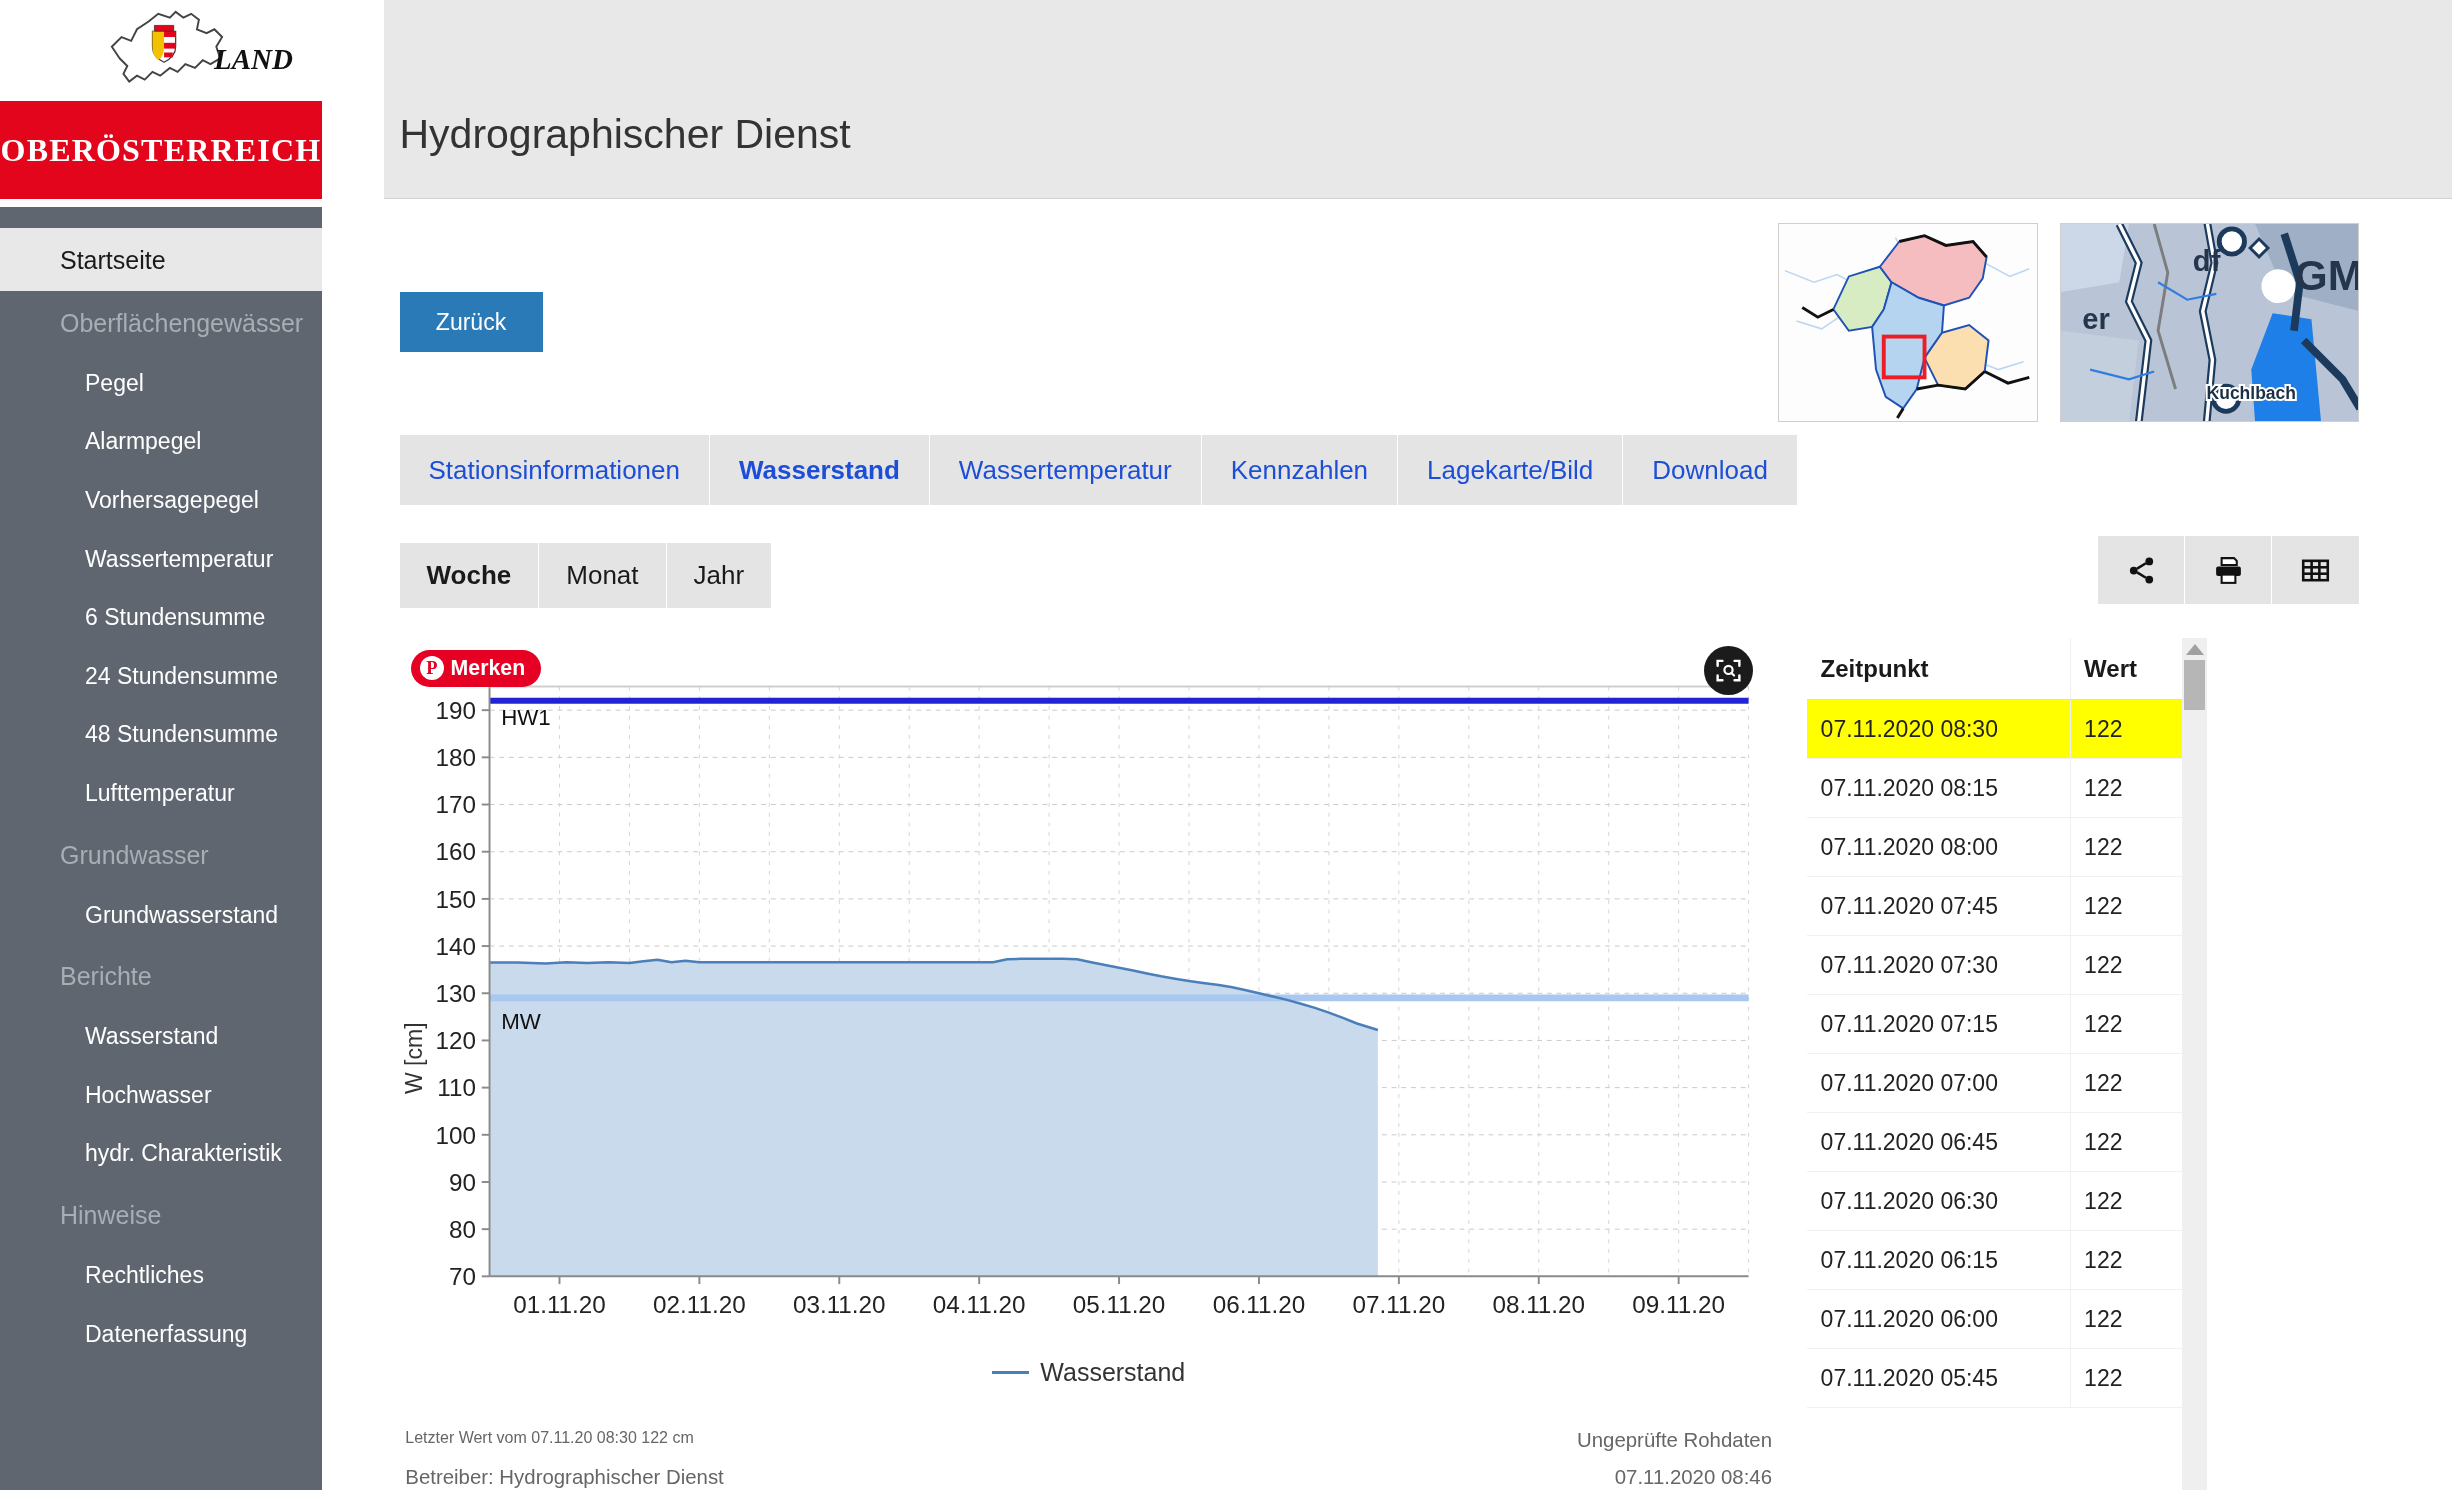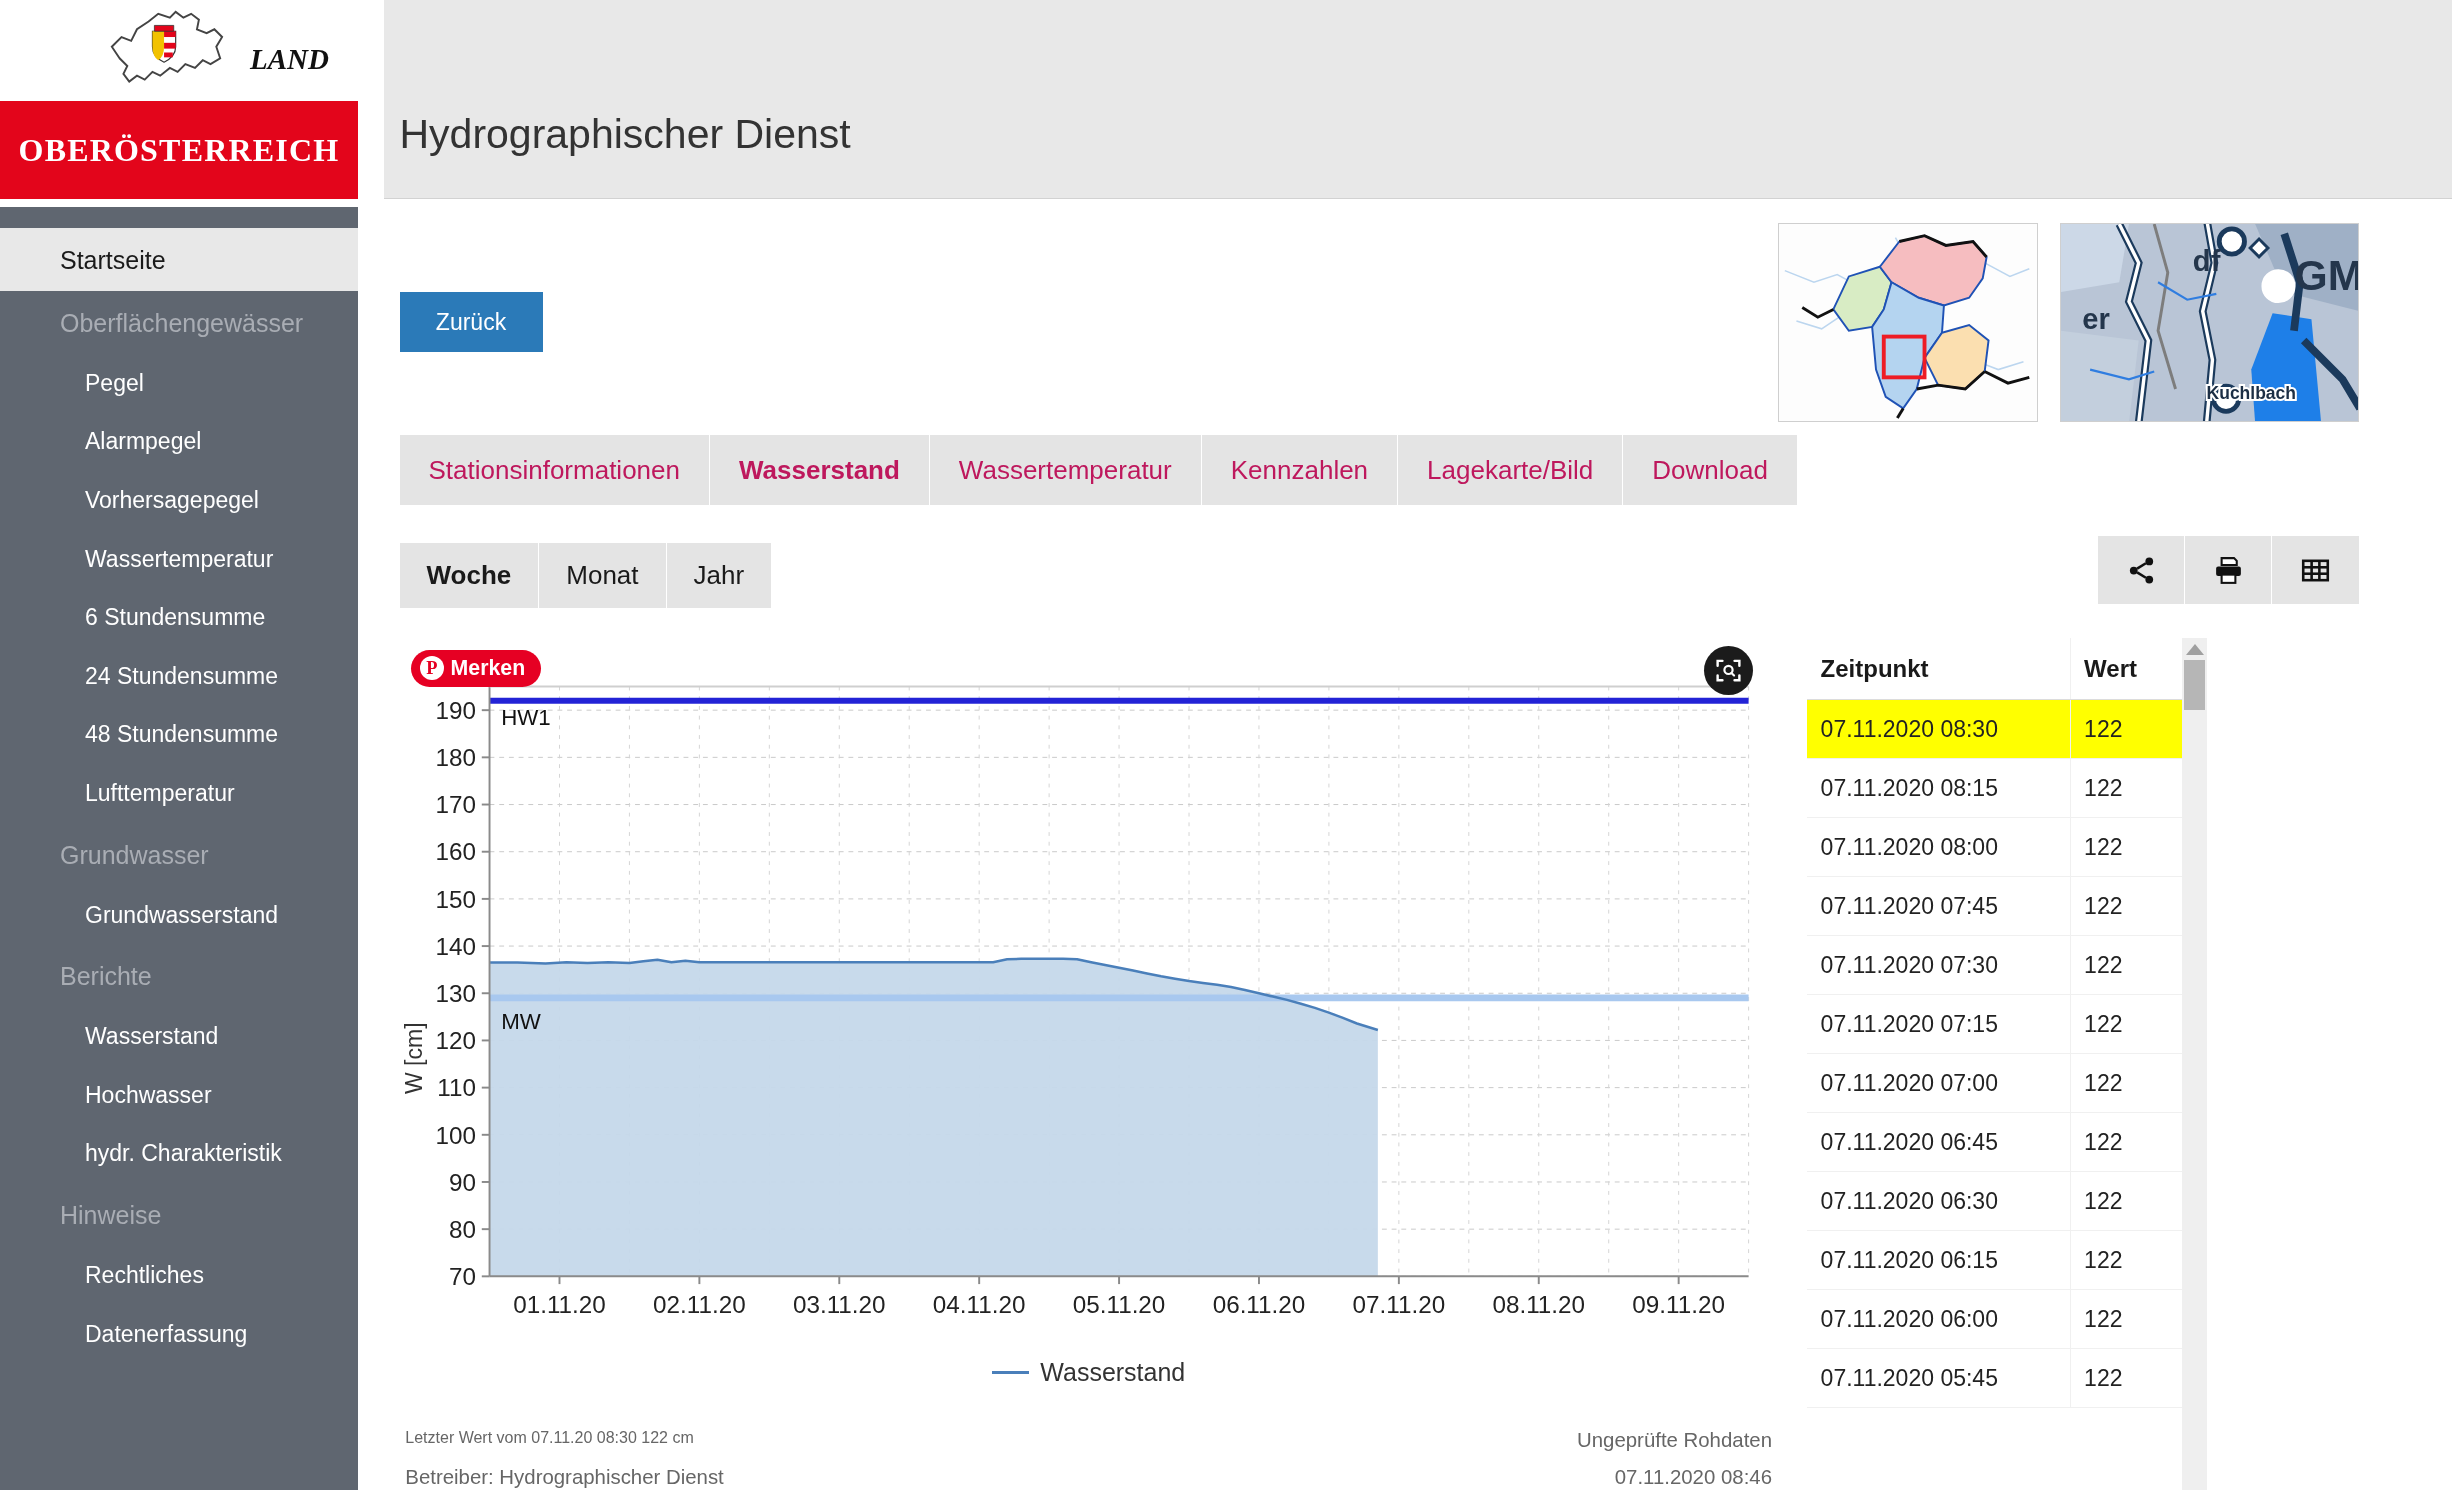--- a/index.html
+++ b/index.html
@@ -10,21 +10,21 @@
     font-family: "Liberation Sans", sans-serif;
     background: #ffffff;
     overflow: hidden;
     position: relative;
   }
 
   
   #sidebar {
     position: absolute;
     left: 0; top: 0;
-    width: 358px;
+    width: 322px;
     height: 1490px;
     background: #5f6670;
     overflow: hidden;
   }
   #logo-block {
     width: 100%;
     height: 207px;
     background: #ffffff;
     position: relative;
     overflow: hidden;
@@ -115,21 +115,21 @@
   #map-overview { left: 1394px; width: 260px; height: 199px; }
   #map-detail  { left: 1676px; width: 299px; height: 199px; }
 
   
   #tabs {
     position: absolute; left: 15.5px; top: 236px;
     display: flex; height: 70px;
   }
   .tab {
     background: #e4e4e4;
-    color: #be185d;
+    color: #1d4ed8;
     font-size: 26px;
     display: flex; align-items: center; justify-content: center;
     padding: 0 29px;
     border-right: 1.9px solid #ffffff;
     cursor: pointer;
     white-space: nowrap;
   }
   .tab.active { font-weight: bold; }
   .tab:last-child { border-right: none; }
 

